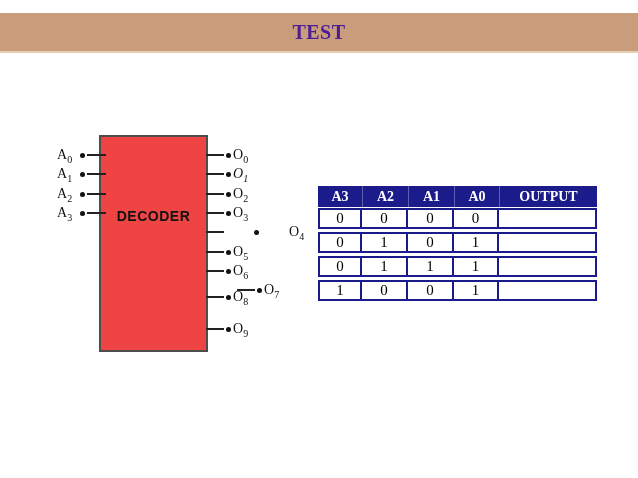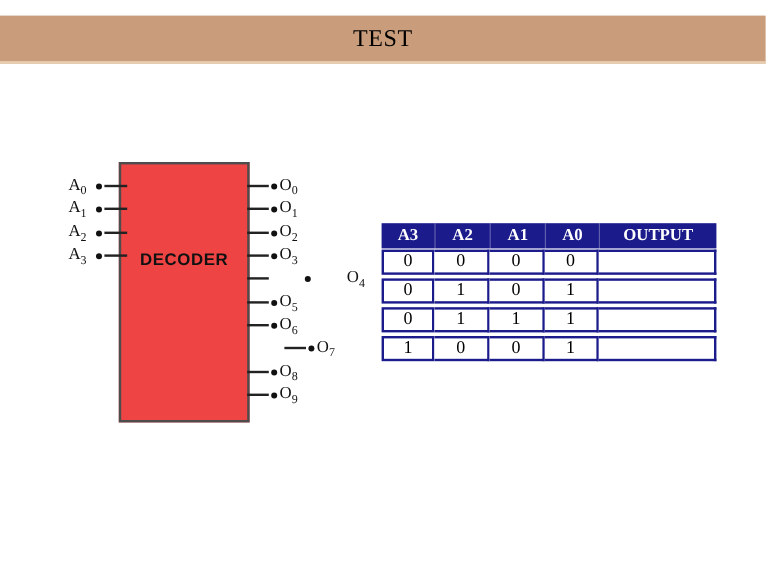--- a/index.html
+++ b/index.html
@@ -19,23 +19,23 @@
     font-family:"Liberation Serif",serif;
   }
   
   .title-bar{
     position:absolute;left:0;top:13px;width:638px;height:40px;
     background:var(--tan);
     border-bottom:2px solid var(--tan-edge);
     display:flex;align-items:center;justify-content:center;
   }
   .title-text{
-    color:#000000;
-    font-family:"Liberation Serif",serif;
-    font-weight:normal;
+    color:#4c1d95;
+    font-family:"Liberation Serif",serif;
+    font-weight:bold;
     font-size:20px;
     letter-spacing:.5px;
   }
   
   .diagram{position:absolute;left:0;top:0;width:320px;height:478px;}
   .decoder-box{
     position:absolute;left:99px;top:135px;width:109px;height:217px;
     border:2px solid var(--box-border);
     background:#ef4444;
   }
@@ -123,21 +123,21 @@
     <div class="wire input-wire" style="top: 204px;">
       <span class="pin-label"><span>A</span><span class="pin-sub">3</span></span>
       <span class="dot"></span>
       <span class="line"></span>
     </div>
     <div class="wire output-wire" style="top: 146px;">
       <span class="line"></span>
       <span class="dot"></span>
       <span class="pin-label"><span>O</span><span class="pin-sub">0</span></span>
     </div>
-    <div class="wire output-wire" style="top: 165px;">
+    <div class="wire output-wire" style="top: 165px; font-style: italic;">
       <span class="line"></span>
       <span class="dot"></span>
       <span class="pin-label"><span>O</span><span class="pin-sub">1</span></span>
     </div>
     <div class="wire output-wire" style="top: 185px;">
       <span class="line"></span>
       <span class="dot"></span>
       <span class="pin-label"><span>O</span><span class="pin-sub">2</span></span>
     </div>
     <div class="wire output-wire" style="top: 204px;">
@@ -158,21 +158,21 @@
     <div class="wire output-wire" style="top: 262px;">
       <span class="line"></span>
       <span class="dot"></span>
       <span class="pin-label"><span>O</span><span class="pin-sub">6</span></span>
     </div>
     <div class="wire output-wire" style="top: 281px; padding-left: 31px;">
       <span class="line"></span>
       <span class="dot"></span>
       <span class="pin-label"><span>O</span><span class="pin-sub">7</span></span>
     </div>
-    <div class="wire output-wire" style="top: 301px;">
+    <div class="wire output-wire" style="top: 288px;">
       <span class="line"></span>
       <span class="dot"></span>
       <span class="pin-label"><span>O</span><span class="pin-sub">8</span></span>
     </div>
     <div class="wire output-wire" style="top: 320px;">
       <span class="line"></span>
       <span class="dot"></span>
       <span class="pin-label"><span>O</span><span class="pin-sub">9</span></span>
     </div>
   </section>

